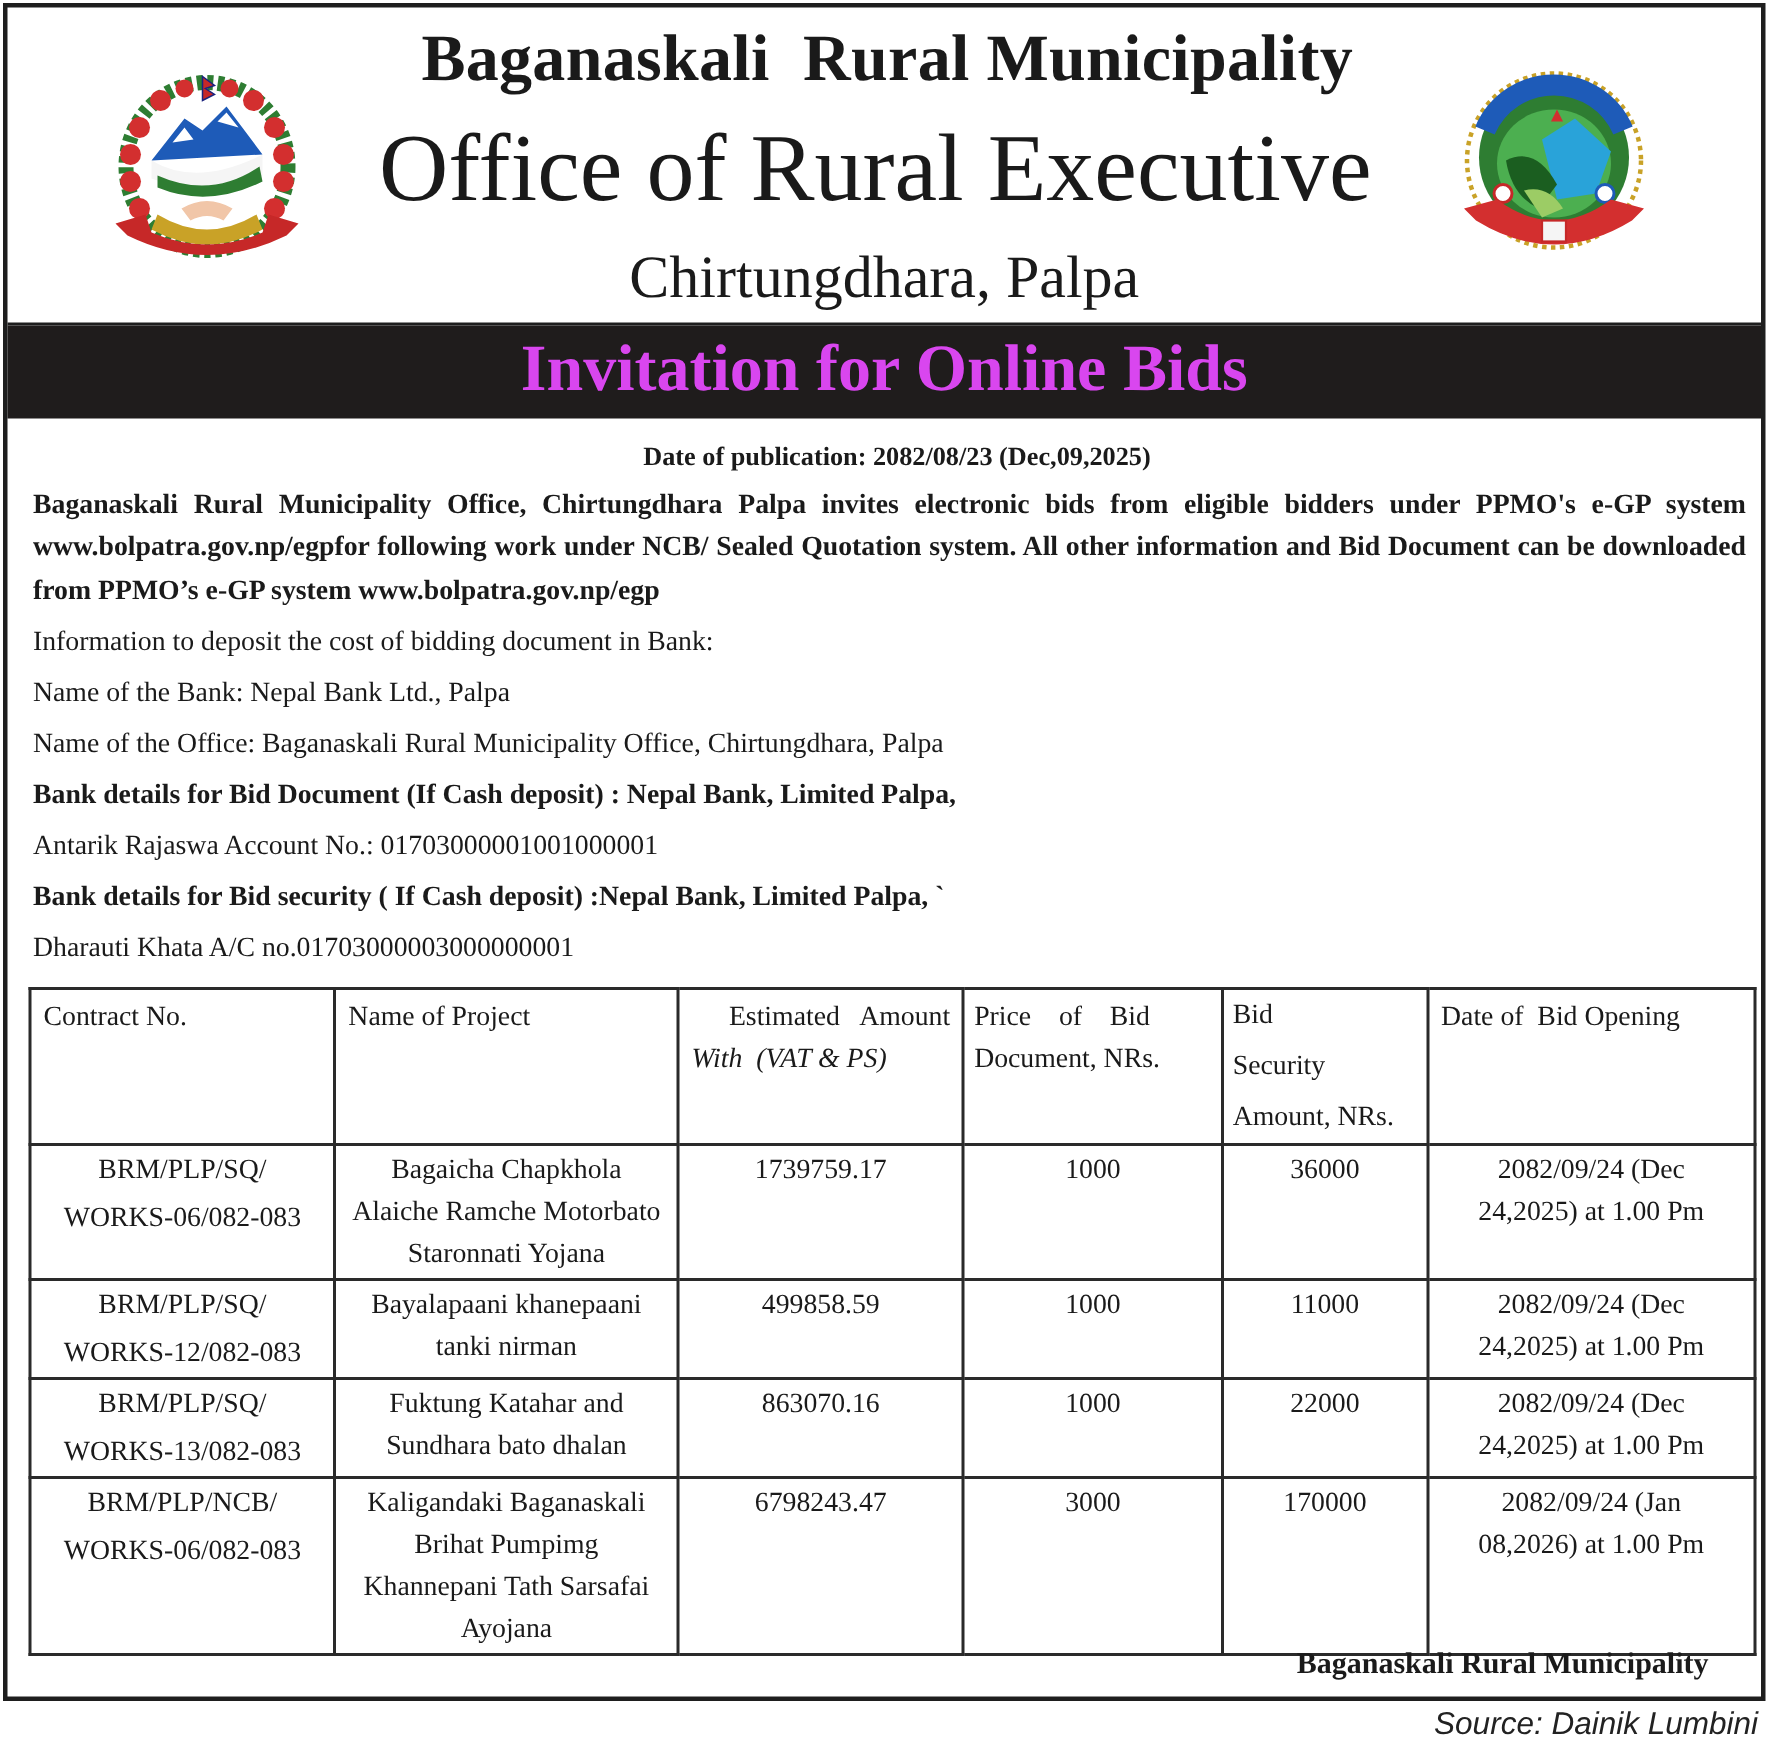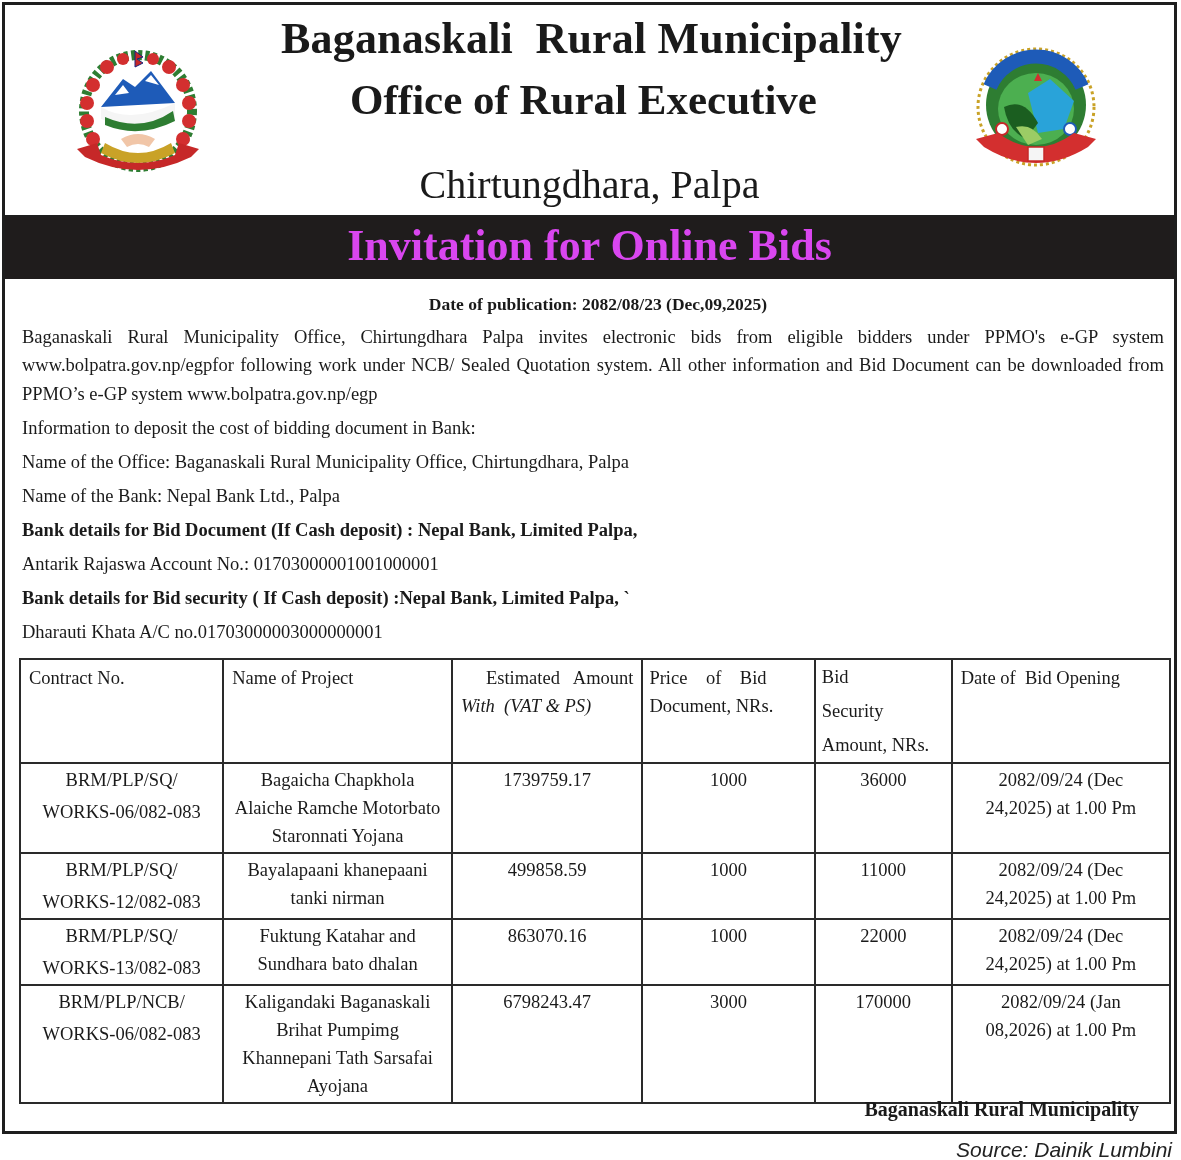--- a/index.html
+++ b/index.html
@@ -10,32 +10,32 @@
       position: absolute; left: 2px; top: 2px; width: 1175px; height: 1132px;
       border: 3px solid #1e1e1e; background: #fff;
     }
 
     
     .header { position: absolute; left: 0; top: 0; width: 100%; height: 212px; border-bottom: 2px solid #1e1e1e; }
     .logo-left { position: absolute; left: 66px; top: 40px; width: 134px; height: 130px; }
     .logo-right { position: absolute; left: 963px; top: 38px; width: 136px; height: 132px; }
     .h-muni { position: absolute; left: 0; right: 0; top: 8px; text-align: center; font-weight: bold; font-size: 44px; letter-spacing: 0.2px; padding-left: 0; }
     .h-muni span { display: inline-block; transform: translateX(2px); }
-    .h-office { position: absolute; left: 0; right: 16px; top: 70px; text-align: center; font-weight: bold; font-size: 43px; }
+    .h-office { position: absolute; left: 0; right: 16px; top: 70px; text-align: center; font-weight: normal; font-size: 64px; }
     .h-office span { display: inline-block; transform: translateX(2px); }
     .h-place { position: absolute; left: 0; right: 0; top: 156px; text-align: center; font-size: 40px; }
     .h-place span { display: inline-block; transform: translateX(0px); }
 
     
     .banner { position: absolute; left: 0; top: 212px; width: 100%; height: 62px; background: #1f1c1c; color: #d946ef; text-align: center; font-weight: bold; font-size: 44px; line-height: 58px; }
 
     
     .content { position: absolute; left: 17px; top: 285px; width: 1142px; font-size: 18.5px; line-height: 28.5px; }
     .pubdate { text-align: center; font-weight: bold; font-size: 17.5px; margin-left: 10px; margin-bottom: 4px; }
-    .para { text-align: justify; text-align-last: left; }
+    .para { text-align: justify; text-align-last: left; font-weight: bold; }
     .line { margin-top: 5.5px; }
     .bold { font-weight: bold; }
 
     
     .bid-table {
       position: absolute; left: 14px; top: 653px; width: 1152px;
       border-collapse: collapse; font-size: 18.5px; line-height: 28px; padding-left: 24px;
     }
     .bid-table th, .bid-table td { border: 2px solid #2a2a2a; vertical-align: top; }
     .bid-table th { font-weight: normal; text-align: left; padding: 4px 8px 0 8px; }
@@ -103,22 +103,22 @@
       </svg>
     </div>
   </div>
 
   <div class="banner">Invitation for Online Bids</div>
 
   <div class="content">
     <div class="pubdate">Date of publication: 2082/08/23 (Dec,09,2025)</div>
     <p class="para">Baganaskali Rural Municipality Office, Chirtungdhara Palpa invites electronic bids from eligible bidders under PPMO's e-GP system www.bolpatra.gov.np/egpfor following work under  NCB/ Sealed Quotation system. All other information and Bid Document can be downloaded from PPMO’s e-GP system www.bolpatra.gov.np/egp</p>
     <p class="line">Information to deposit the cost of bidding document in Bank:</p>
+    <p class="line">Name of the Bank: Nepal Bank Ltd., Palpa</p>
     <p class="line">Name of the Office: Baganaskali Rural Municipality Office, Chirtungdhara, Palpa</p>
-    <p class="line">Name of the Bank: Nepal Bank Ltd., Palpa</p>
     <p class="line bold">Bank details for Bid Document (If Cash deposit) : Nepal Bank, Limited Palpa,</p>
     <p class="line">Antarik Rajaswa Account No.: 01703000001001000001</p>
     <p class="line bold">Bank details for Bid security ( If Cash deposit) :Nepal Bank, Limited Palpa, `</p>
     <p class="line">Dharauti Khata A/C no.01703000003000000001</p>
   </div>
 
   <table class="bid-table">
     <thead>
       <tr class="hdr-row">
         <th class="c1">Contract No.</th>

